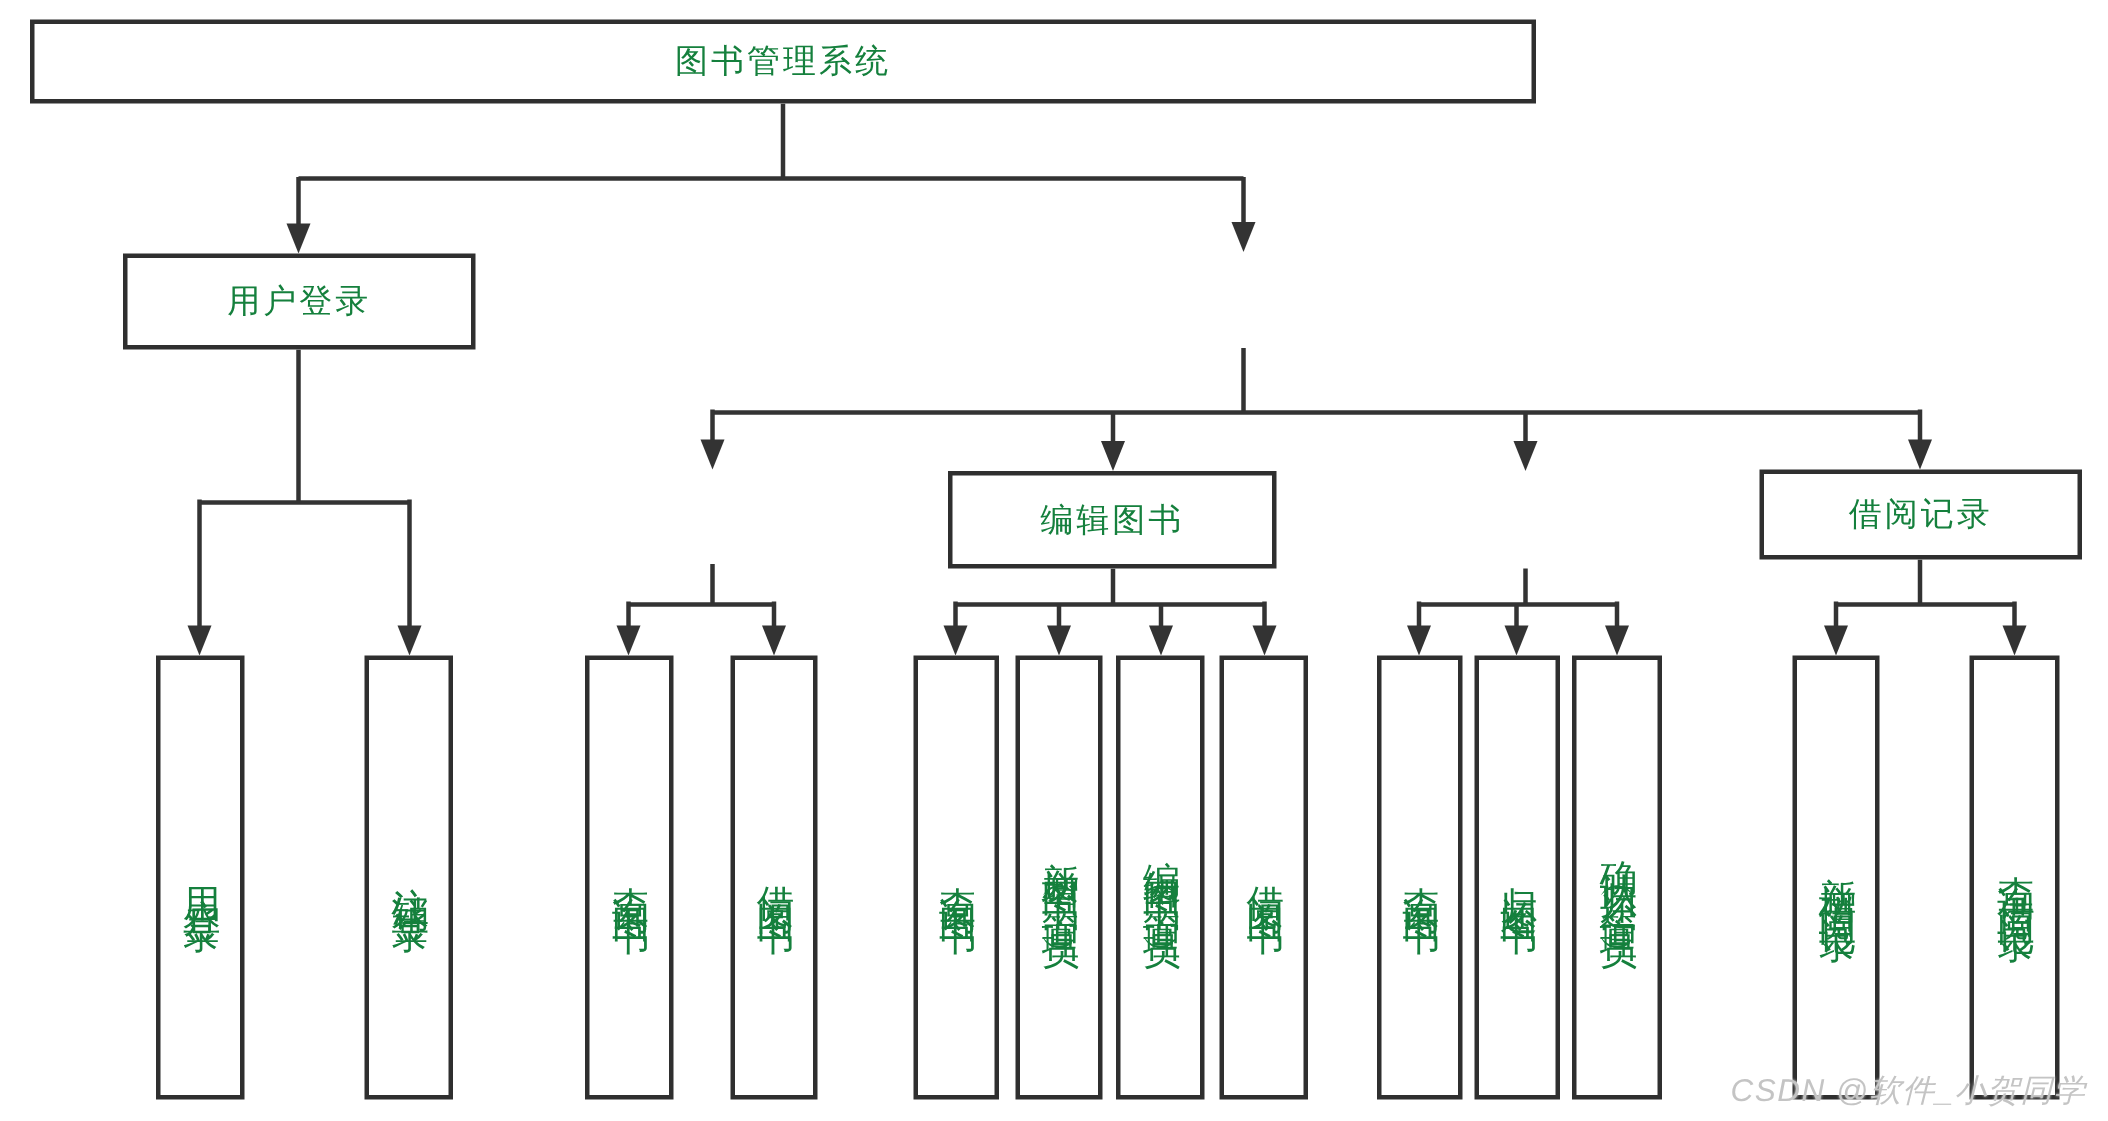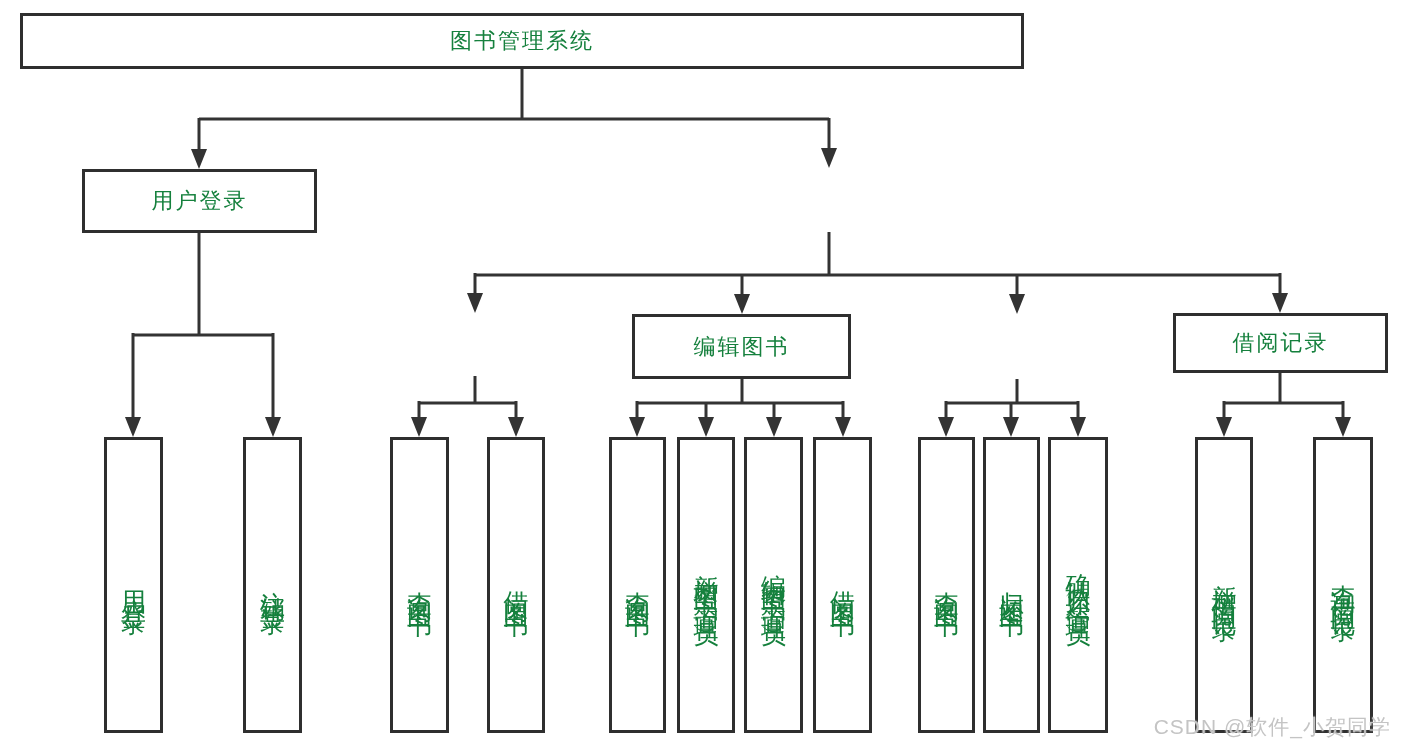--- a/index.html
+++ b/index.html
@@ -36,20 +36,21 @@
   }
   .watermark{
     position:absolute;
     right:14px;
     bottom:6px;
     font-size:21px;
     letter-spacing:1px;
     color:#c4c4c4;
     text-shadow:0 0 2px #ffffff;
     white-space:nowrap;
+    font-style:italic;
   }
 </style>
 </head>
 <body>
 
 <div class="canvas">
 
   <svg class="connectors" width="1405" height="747">
     <g stroke="#333333" stroke-width="3" fill="none">
 

